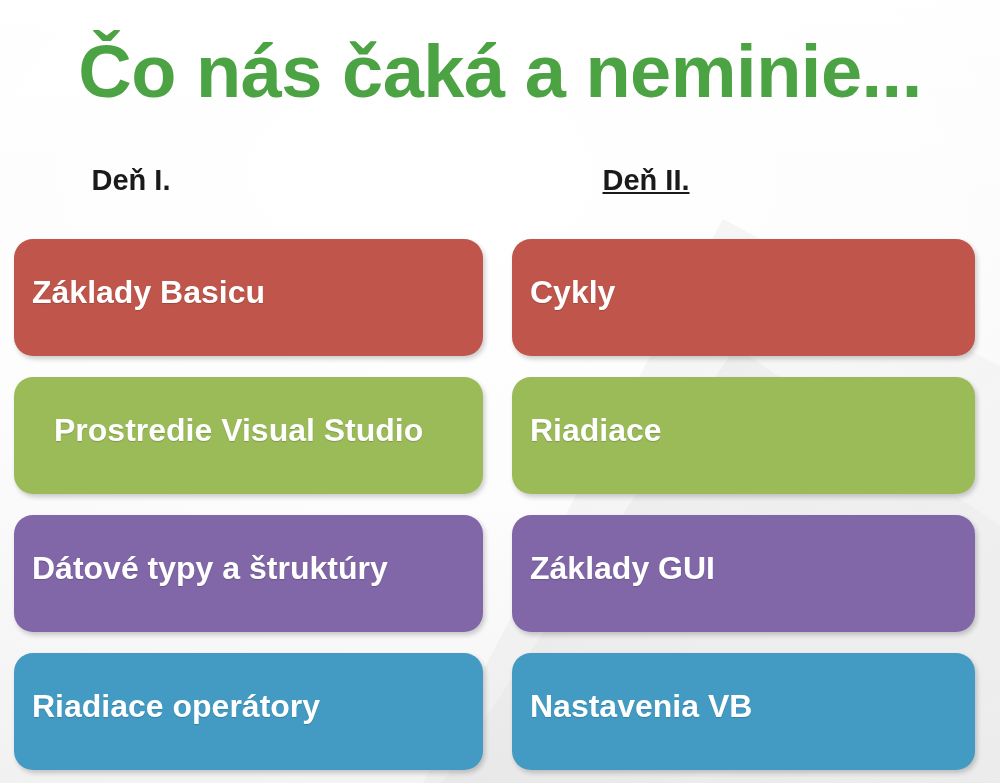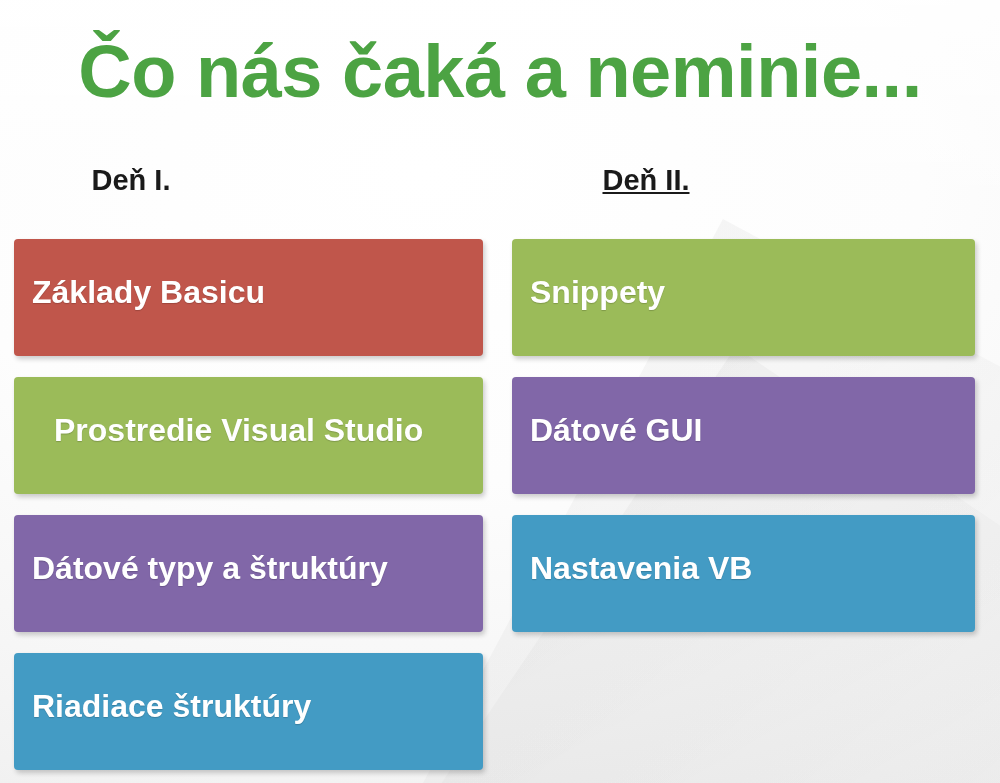--- a/index.html
+++ b/index.html
@@ -93,21 +93,21 @@
     position: absolute;
     top: 0;
   }
   .column.col-left  { left: 14px;  width: 469px; }
   .column.col-right { left: 512px; width: 463px; }
 
   .topic-box {
     position: relative;
     height: 117px;
     margin-bottom: 21px;
-    border-radius: 4px;
+    border-radius: 19px;
     box-sizing: border-box;
     padding: 0 18px;
     display: flex;
     align-items: center;
     box-shadow: 2px 3px 5px rgba(0,0,0,0.20);
   }
   .topic-box:last-child { margin-bottom: 0; }
 
   .topic-label {
     position: relative;
@@ -142,30 +142,33 @@
       <div class="topic-box" style="background-color: rgb(192, 86, 75);">
         <span class="topic-label">Základy Basicu</span>
       </div>
       <div class="topic-box" style="background-color: rgb(155, 187, 89); padding-left: 40px;">
         <span class="topic-label">Prostredie Visual Studio</span>
       </div>
       <div class="topic-box" style="background-color: rgb(129, 103, 168);">
         <span class="topic-label">Dátové typy a štruktúry</span>
       </div>
       <div class="topic-box" style="background-color: rgb(67, 155, 196);">
-        <span class="topic-label">Riadiace štruktúry</span>
+        <span class="topic-label">Riadiace operátory</span>
       </div>
     </div>
 
     <div class="column col-right">
+      <div class="topic-box" style="background-color: rgb(192, 86, 75);">
+        <span class="topic-label">Cykly</span>
+      </div>
       <div class="topic-box" style="background-color: rgb(155, 187, 89);">
-        <span class="topic-label">Snippety</span>
+        <span class="topic-label">Riadiace</span>
       </div>
       <div class="topic-box" style="background-color: rgb(129, 103, 168);">
-        <span class="topic-label">Dátové GUI</span>
+        <span class="topic-label">Základy GUI</span>
       </div>
       <div class="topic-box" style="background-color: rgb(67, 155, 196);">
         <span class="topic-label">Nastavenia VB</span>
       </div>
     </div>
 
   </div>
 </div>
 
 </body></html>

